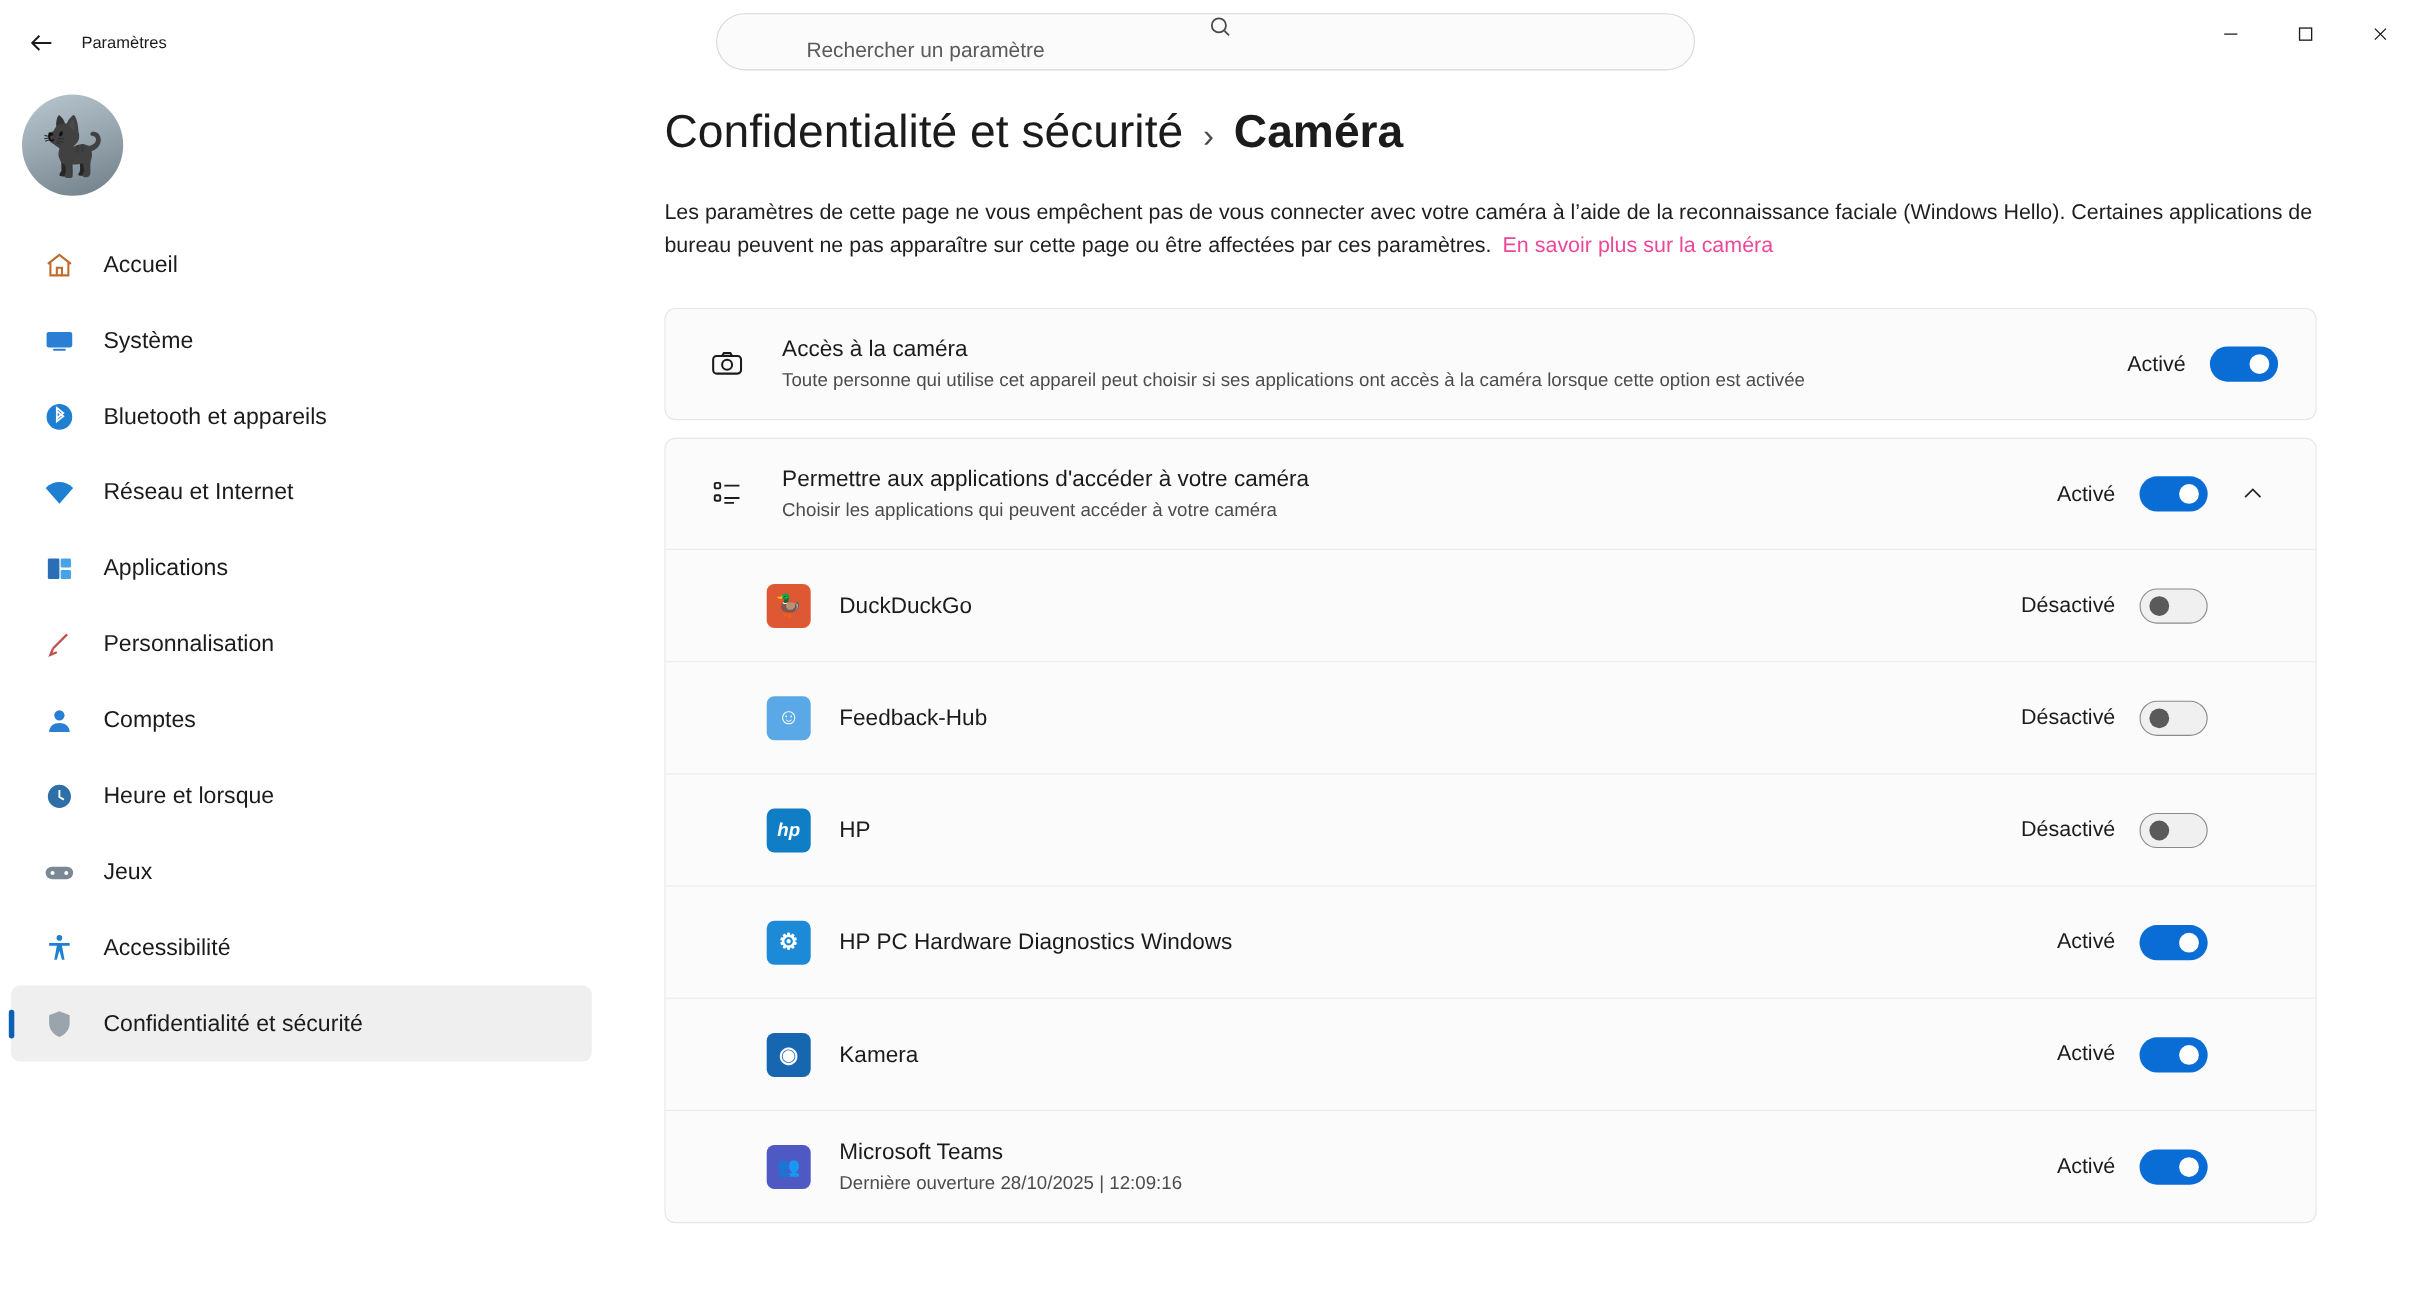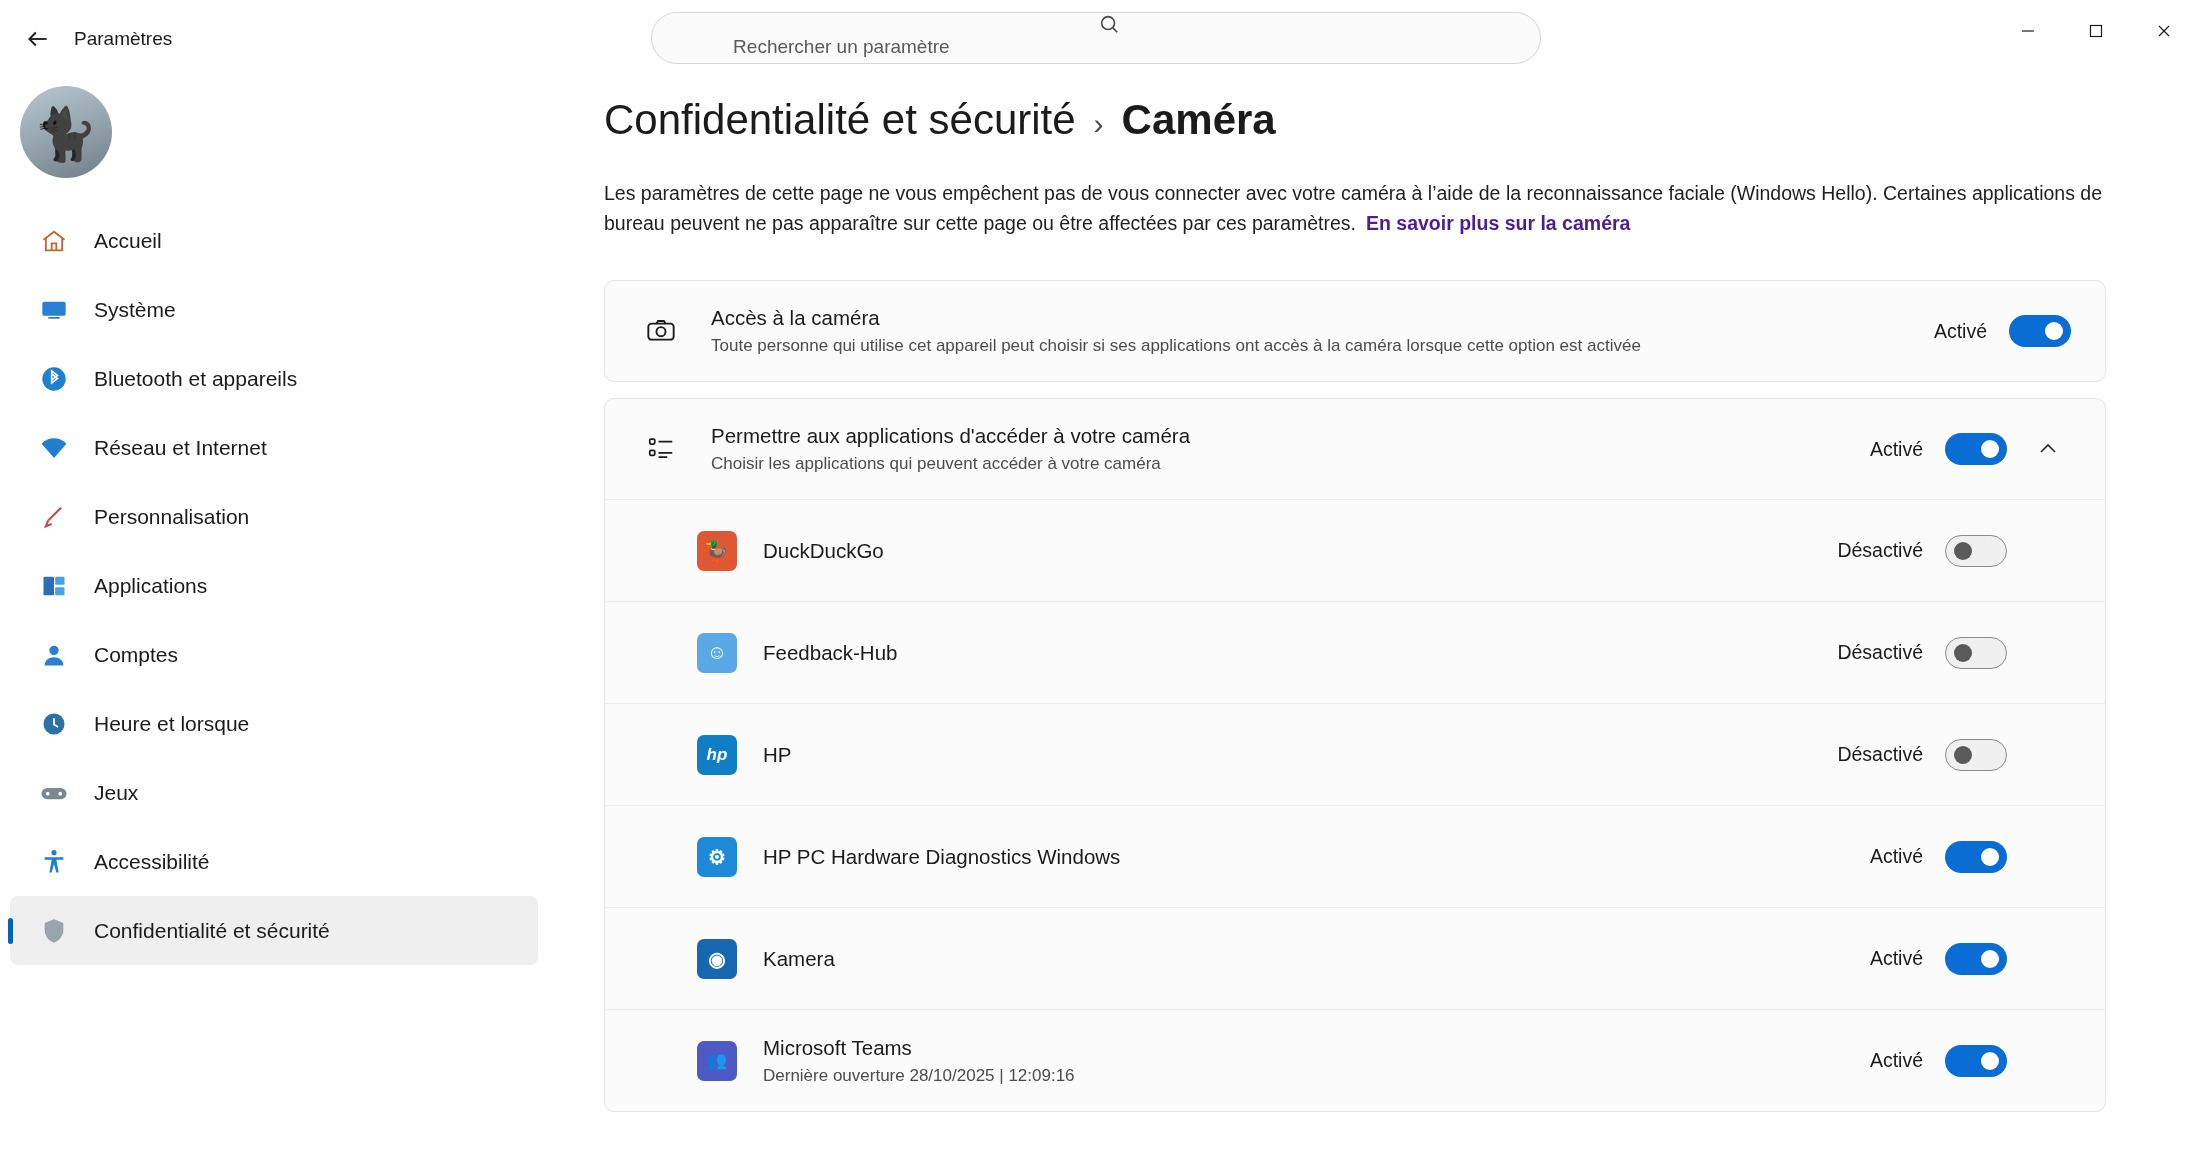--- a/index.html
+++ b/index.html
@@ -21,21 +21,21 @@
     background: #ffffff;
   }
   .back-btn {
     width: 56px; height: 56px;
     margin-left: 10px;
     display: flex; align-items: center; justify-content: center;
     border-radius: 6px;
     cursor: pointer;
   }
   .app-title {
-    font-size: 19px;
+    font-size: 15px;
     margin-left: 8px;
     color: #1b1b1b;
   }
   .search-wrap {
     position: absolute;
     left: 651px;
     top: 12px;
     width: 890px;
     height: 52px;
   }
@@ -151,22 +151,22 @@
   .crumb-current { font-weight: 700; }
 
   .desc {
     font-size: 19.5px;
     line-height: 1.55;
     color: #1f1f1f;
     max-width: 1620px;
     margin-bottom: 42px;
   }
   .desc a {
-    color: #4c1d95;
-    font-weight: 700;
+    color: #ec4899;
+    font-weight: 400;
     text-decoration: none;
     margin-left: 10px;
   }
 
   .card {
     background: #fbfbfb;
     border: 1px solid #e6e6e6;
     border-radius: 10px;
     margin-bottom: 16px;
   }
@@ -317,37 +317,37 @@
       <span class="nav-icon">
         <svg width="30" height="30" viewBox="0 0 24 24" fill="#1f7fd0">
             <path d="M2 8.5C5 5.6 8.4 4.2 12 4.2S19 5.6 22 8.5L12 20 2 8.5z"></path>
           </svg>
       </span>
       <span class="nav-label">Réseau et Internet</span>
     </div>
 
     <div class="nav-item">
       <span class="nav-icon">
-        <svg width="28" height="28" viewBox="0 0 24 24" fill="none" stroke="#c0504d" stroke-width="1.8">
-            <path d="M18 4L7 15"></path>
-            <path d="M7 15l-2 5 5-2"></path>
-          </svg>
-      </span>
-      <span class="nav-label">Personnalisation</span>
-    </div>
-
-    <div class="nav-item">
-      <span class="nav-icon">
         <svg width="28" height="28" viewBox="0 0 24 24">
             <rect x="3" y="4" width="9" height="16" rx="1" fill="#2a6fb5"></rect>
             <rect x="13" y="4" width="8" height="7" rx="1" fill="#47a3e6"></rect>
             <rect x="13" y="13" width="8" height="7" rx="1" fill="#47a3e6"></rect>
           </svg>
       </span>
       <span class="nav-label">Applications</span>
+    </div>
+
+    <div class="nav-item">
+      <span class="nav-icon">
+        <svg width="28" height="28" viewBox="0 0 24 24" fill="none" stroke="#c0504d" stroke-width="1.8">
+            <path d="M18 4L7 15"></path>
+            <path d="M7 15l-2 5 5-2"></path>
+          </svg>
+      </span>
+      <span class="nav-label">Personnalisation</span>
     </div>
 
     <div class="nav-item">
       <span class="nav-icon">
         <svg width="28" height="28" viewBox="0 0 24 24" fill="#2a7fd4">
             <circle cx="12" cy="8" r="4"></circle>
             <path d="M4 21c0-4.4 3.6-7 8-7s8 2.6 8 7z"></path>
           </svg>
       </span>
       <span class="nav-label">Comptes</span>

